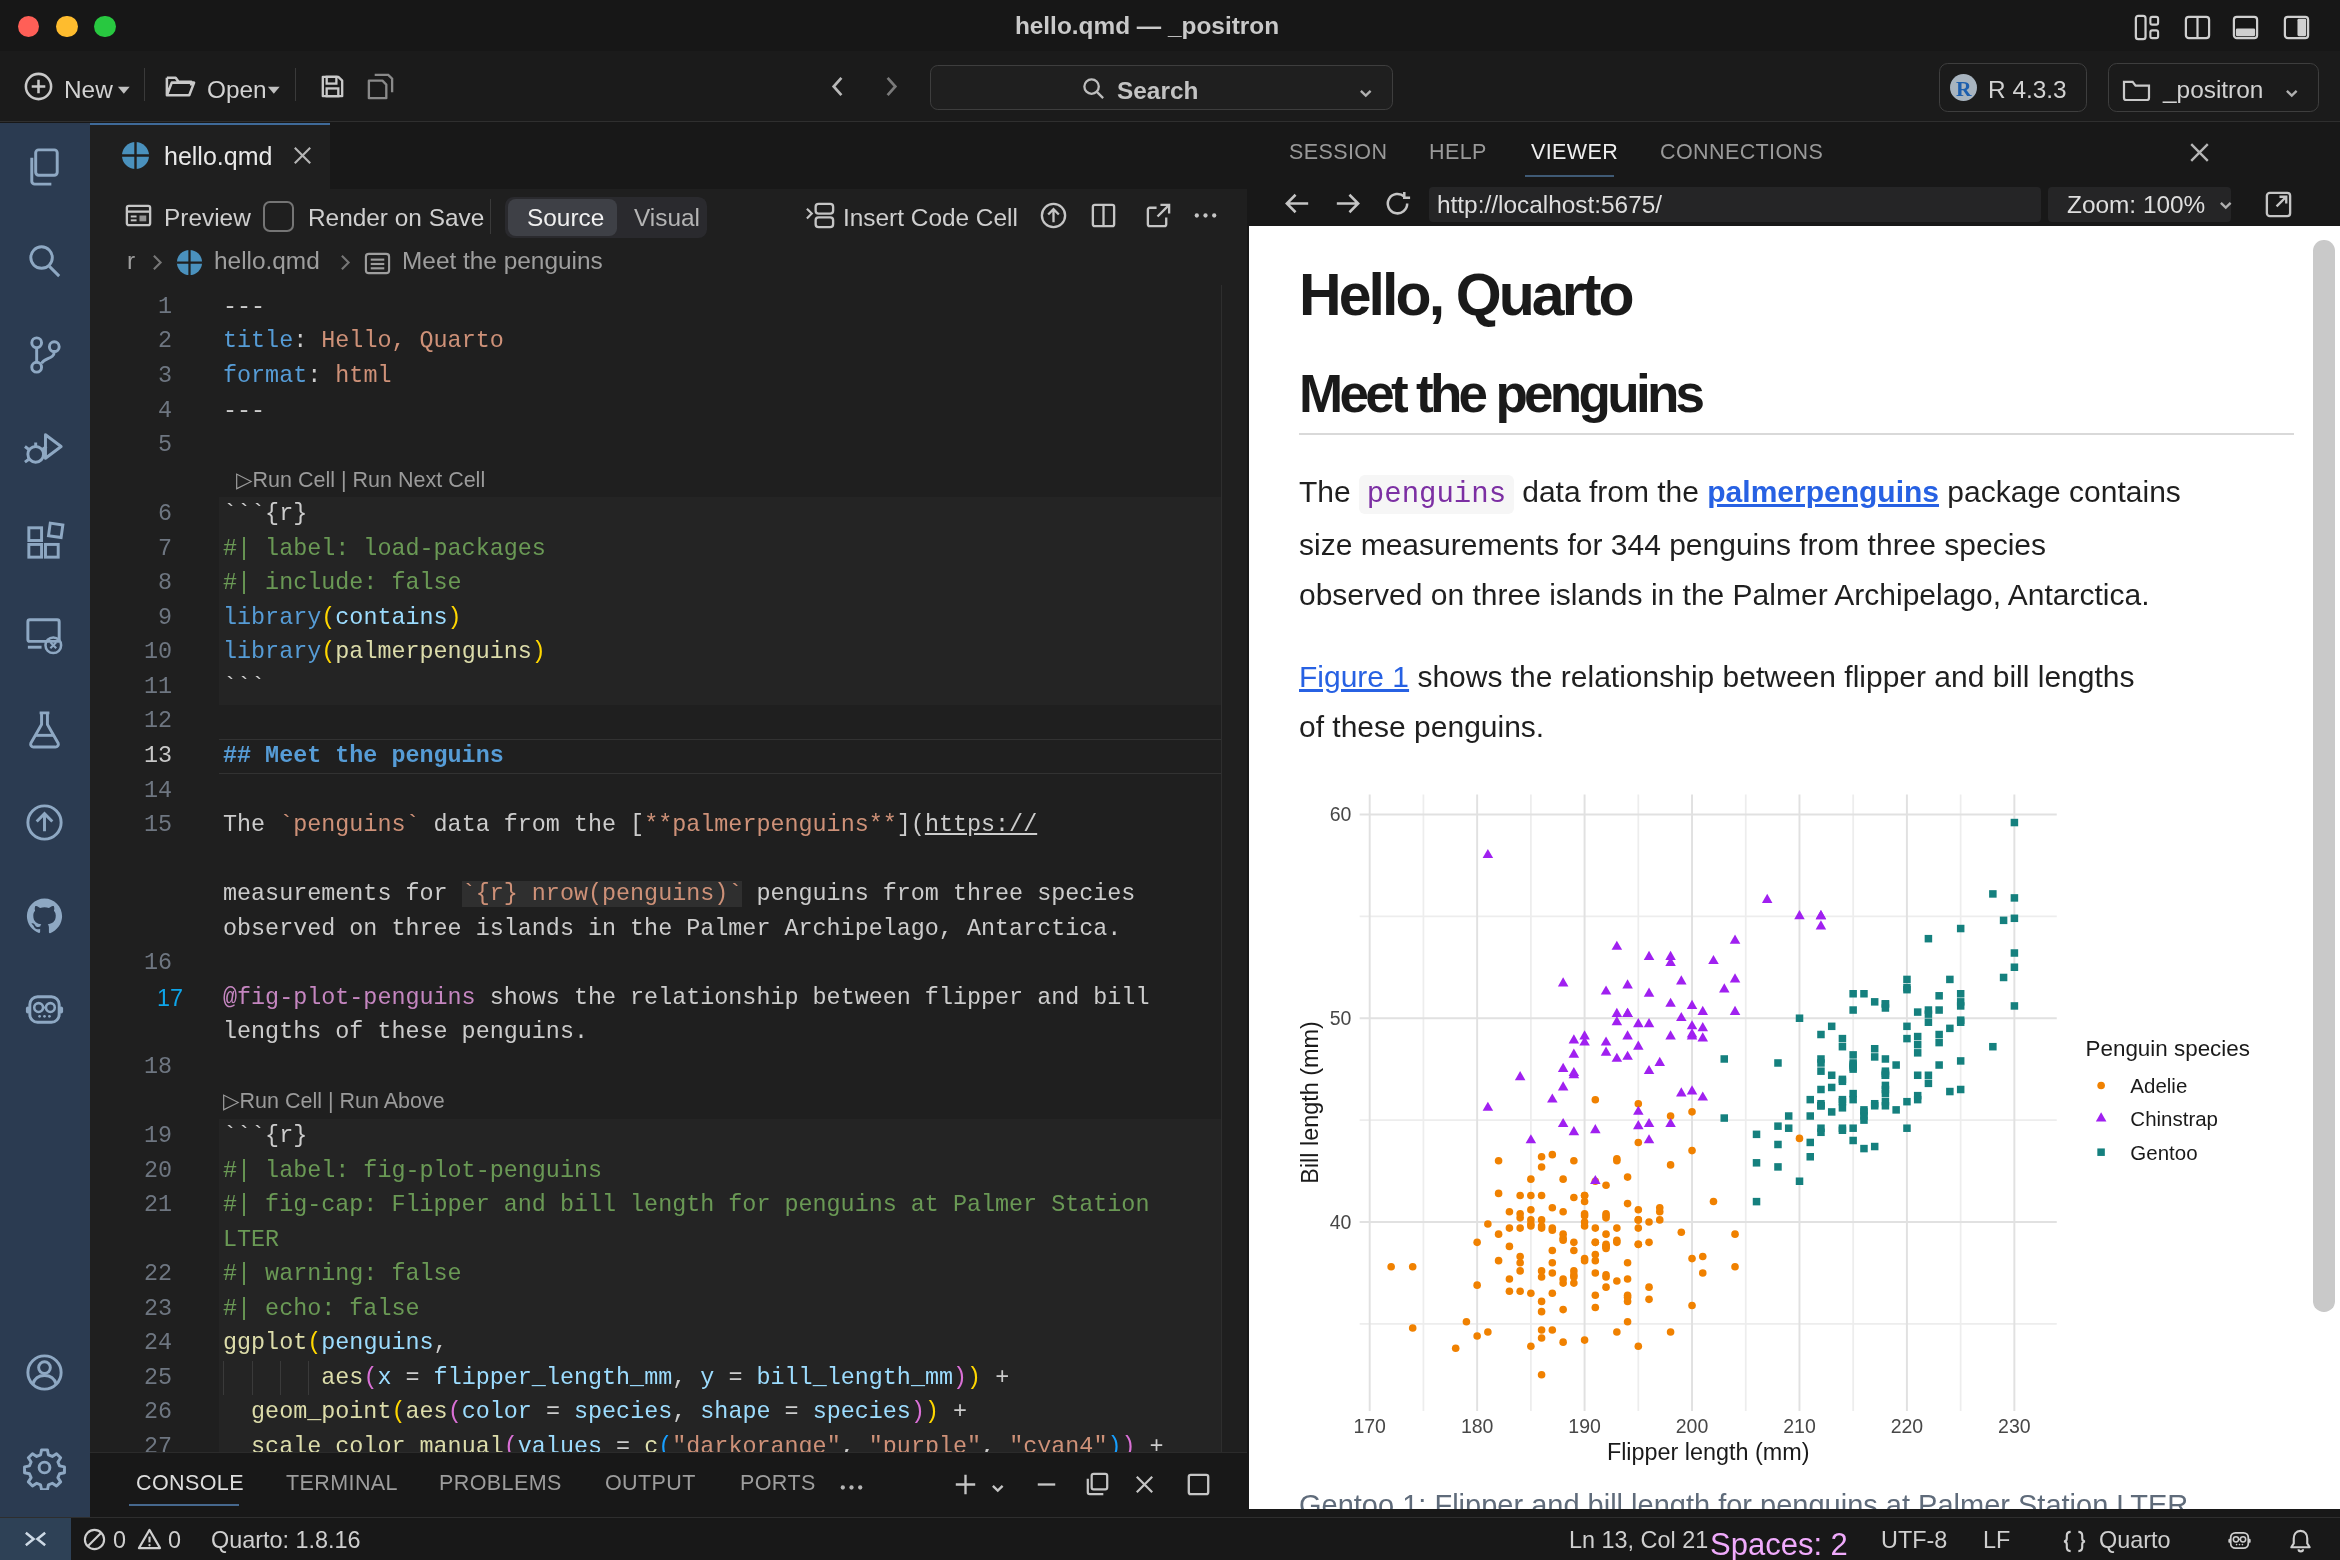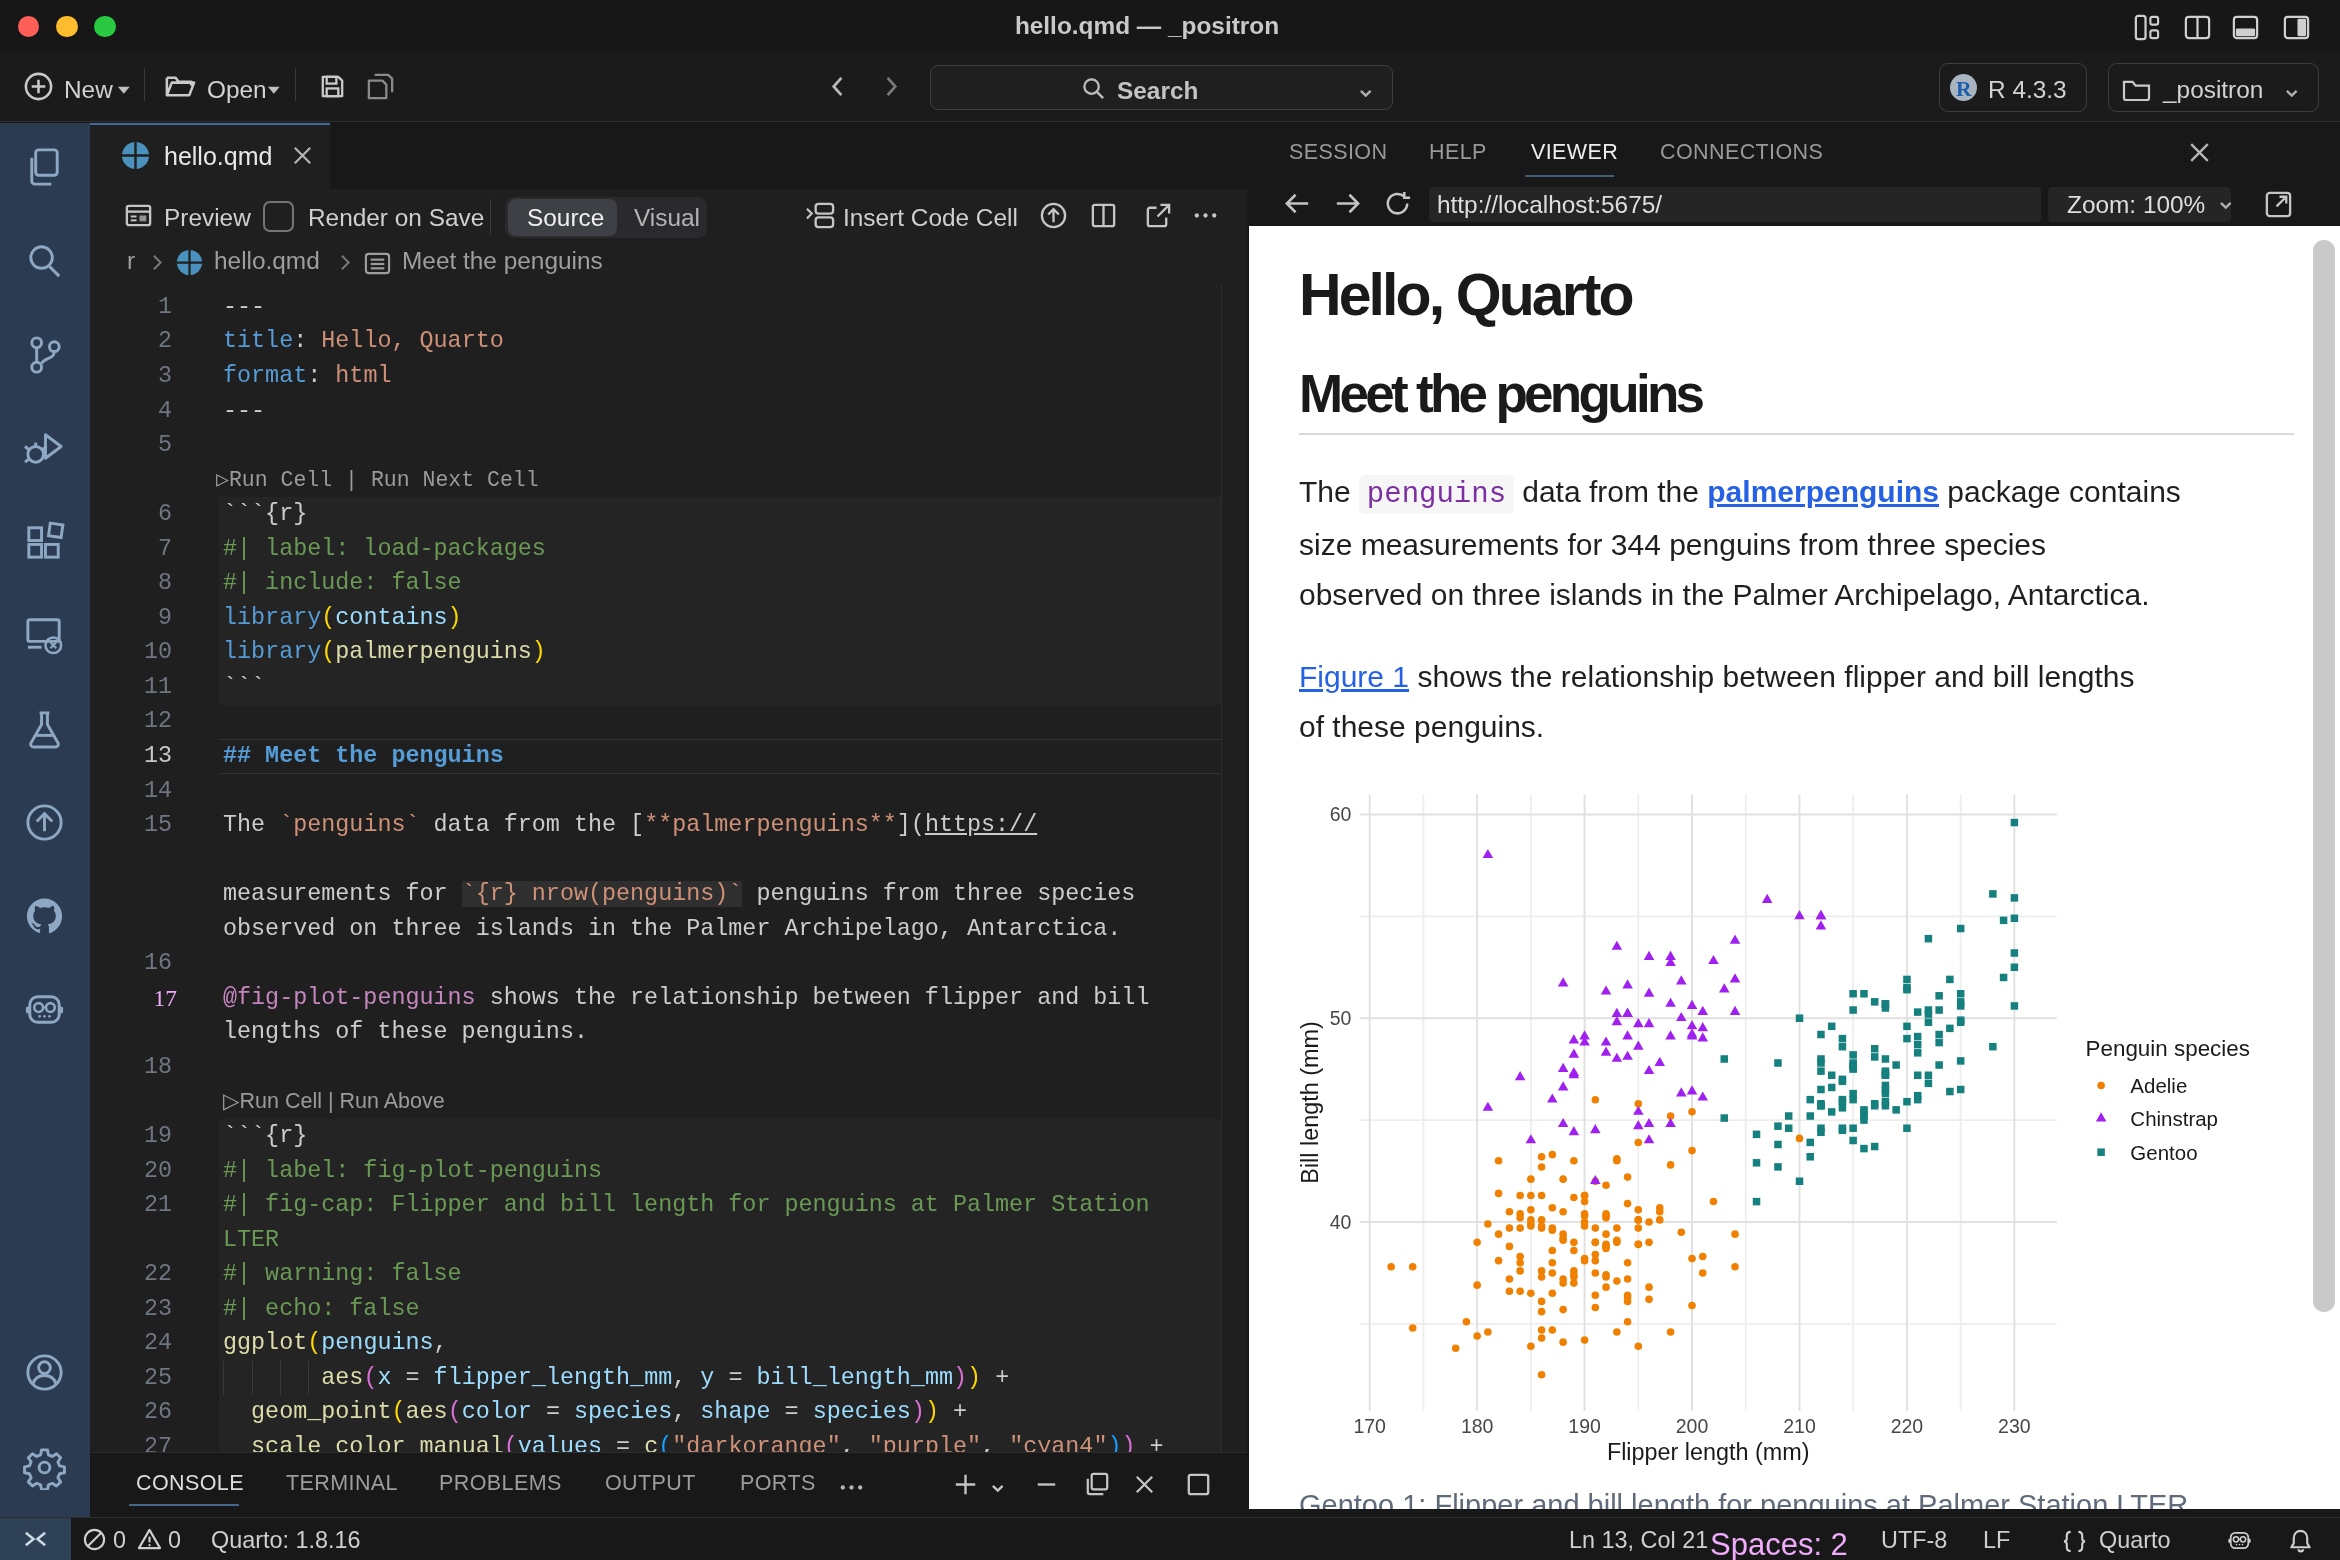--- a/index.html
+++ b/index.html
@@ -225,21 +225,21 @@
     <div style="position:absolute;left:308px;top:1361px;width:1px;height:34px;background:#3a3a3a"></div>
     <div style="position:absolute;left:0px;top:290px;width:172px;height:35px;line-height:35px;text-align:right;font-family:'Liberation Mono',monospace;font-size:23.4px;color:#6e7681">1</div>
     <div style="position:absolute;left:223px;top:290px;height:35px;line-height:35px;font-family:'Liberation Mono',monospace;font-size:23.4px;white-space:pre"><span style="color:#cccccc;">---</span></div>
     <div style="position:absolute;left:0px;top:324px;width:172px;height:35px;line-height:35px;text-align:right;font-family:'Liberation Mono',monospace;font-size:23.4px;color:#6e7681">2</div>
     <div style="position:absolute;left:223px;top:324px;height:35px;line-height:35px;font-family:'Liberation Mono',monospace;font-size:23.4px;white-space:pre"><span style="color:#569cd6;">title</span><span style="color:#cccccc;">:&nbsp;</span><span style="color:#ce9178;">Hello,&nbsp;Quarto</span></div>
     <div style="position:absolute;left:0px;top:359px;width:172px;height:35px;line-height:35px;text-align:right;font-family:'Liberation Mono',monospace;font-size:23.4px;color:#6e7681">3</div>
     <div style="position:absolute;left:223px;top:359px;height:35px;line-height:35px;font-family:'Liberation Mono',monospace;font-size:23.4px;white-space:pre"><span style="color:#569cd6;">format</span><span style="color:#cccccc;">:&nbsp;</span><span style="color:#ce9178;">html</span></div>
     <div style="position:absolute;left:0px;top:394px;width:172px;height:35px;line-height:35px;text-align:right;font-family:'Liberation Mono',monospace;font-size:23.4px;color:#6e7681">4</div>
     <div style="position:absolute;left:223px;top:394px;height:35px;line-height:35px;font-family:'Liberation Mono',monospace;font-size:23.4px;white-space:pre"><span style="color:#cccccc;">---</span></div>
     <div style="position:absolute;left:0px;top:428px;width:172px;height:35px;line-height:35px;text-align:right;font-family:'Liberation Mono',monospace;font-size:23.4px;color:#6e7681">5</div>
-    <div style="position:absolute;left:216px;top:463px;height:35px;line-height:35px;font-family:Liberation Mono, monospace;font-size:21.5px;white-space:pre"><span style="color:#9b9b9b;">▷</span><span style="color:#9b9b9b">Run Cell | Run Next Cell</span></div>
+    <div style="position:absolute;left:236px;top:463px;height:35px;line-height:35px;font-family:Liberation Sans, sans-serif;font-size:21.5px;white-space:pre"><span style="color:#9b9b9b;">▷</span><span style="color:#9b9b9b">Run Cell | Run Next Cell</span></div>
     <div style="position:absolute;left:0px;top:497px;width:172px;height:35px;line-height:35px;text-align:right;font-family:'Liberation Mono',monospace;font-size:23.4px;color:#6e7681">6</div>
     <div style="position:absolute;left:223px;top:497px;height:35px;line-height:35px;font-family:'Liberation Mono',monospace;font-size:23.4px;white-space:pre"><span style="color:#cccccc;">```{r}</span></div>
     <div style="position:absolute;left:0px;top:532px;width:172px;height:35px;line-height:35px;text-align:right;font-family:'Liberation Mono',monospace;font-size:23.4px;color:#6e7681">7</div>
     <div style="position:absolute;left:223px;top:532px;height:35px;line-height:35px;font-family:'Liberation Mono',monospace;font-size:23.4px;white-space:pre"><span style="color:#6a9955;">#|&nbsp;label:&nbsp;load-packages</span></div>
     <div style="position:absolute;left:0px;top:566px;width:172px;height:35px;line-height:35px;text-align:right;font-family:'Liberation Mono',monospace;font-size:23.4px;color:#6e7681">8</div>
     <div style="position:absolute;left:223px;top:566px;height:35px;line-height:35px;font-family:Liberation Mono, monospace;font-size:23.4px;white-space:pre"><span style="color:#6a9955;">#|&nbsp;include:&nbsp;false</span></div>
     <div style="position:absolute;left:0px;top:601px;width:172px;height:35px;line-height:35px;text-align:right;font-family:'Liberation Mono',monospace;font-size:23.4px;color:#6e7681">9</div>
     <div style="position:absolute;left:223px;top:601px;height:35px;line-height:35px;font-family:'Liberation Mono',monospace;font-size:23.4px;white-space:pre"><span style="color:#569cd6;">library</span><span style="color:#ffd700;">(</span><span style="color:#9cdcfe;">contains</span><span style="color:#ffd700;">)</span></div>
     <div style="position:absolute;left:0px;top:635px;width:172px;height:35px;line-height:35px;text-align:right;font-family:'Liberation Mono',monospace;font-size:23.4px;color:#6e7681">10</div>
     <div style="position:absolute;left:223px;top:635px;height:35px;line-height:35px;font-family:'Liberation Mono',monospace;font-size:23.4px;white-space:pre"><span style="color:#569cd6;">library</span><span style="color:#ffd700;">(</span><span style="color:#dcdcaa;">palmerpenguins</span><span style="color:#ffd700;">)</span></div>
@@ -247,21 +247,21 @@
     <div style="position:absolute;left:223px;top:670px;height:35px;line-height:35px;font-family:'Liberation Mono',monospace;font-size:23.4px;white-space:pre"><span style="color:#cccccc;">```</span></div>
     <div style="position:absolute;left:0px;top:704px;width:172px;height:35px;line-height:35px;text-align:right;font-family:'Liberation Mono',monospace;font-size:23.4px;color:#6e7681">12</div>
     <div style="position:absolute;left:0px;top:739px;width:172px;height:35px;line-height:35px;text-align:right;font-family:'Liberation Mono',monospace;font-size:23.4px;color:#c7c7c7">13</div>
     <div style="position:absolute;left:223px;top:739px;height:35px;line-height:35px;font-family:'Liberation Mono',monospace;font-size:23.4px;white-space:pre"><span style="color:#569cd6;font-weight:bold">##&nbsp;Meet&nbsp;the&nbsp;penguins</span></div>
     <div style="position:absolute;left:0px;top:774px;width:172px;height:35px;line-height:35px;text-align:right;font-family:'Liberation Mono',monospace;font-size:23.4px;color:#6e7681">14</div>
     <div style="position:absolute;left:0px;top:808px;width:172px;height:35px;line-height:35px;text-align:right;font-family:'Liberation Mono',monospace;font-size:23.4px;color:#6e7681">15</div>
     <div style="position:absolute;left:223px;top:808px;height:35px;line-height:35px;font-family:'Liberation Mono',monospace;font-size:23.4px;white-space:pre"><span style="color:#cccccc;">The&nbsp;</span><span style="color:#ce9178;">`penguins`</span><span style="color:#cccccc;">&nbsp;data&nbsp;from&nbsp;the&nbsp;[</span><span style="color:#ce9178;">**palmerpenguins**</span><span style="color:#cccccc;">](</span><span style="color:#cccccc;text-decoration:underline">https://</span></div>
     <div style="position:absolute;left:223px;top:877px;height:35px;line-height:35px;font-family:'Liberation Mono',monospace;font-size:23.4px;white-space:pre"><span style="color:#cccccc;">measurements&nbsp;for&nbsp;</span><span style="background:#2f2f2f"><span style="color:#ce9178;">`{r}&nbsp;nrow(penguins)`</span></span><span style="color:#cccccc;">&nbsp;penguins&nbsp;from&nbsp;three&nbsp;species</span></div>
     <div style="position:absolute;left:223px;top:912px;height:35px;line-height:35px;font-family:'Liberation Mono',monospace;font-size:23.4px;white-space:pre"><span style="color:#cccccc;">observed&nbsp;on&nbsp;three&nbsp;islands&nbsp;in&nbsp;the&nbsp;Palmer&nbsp;Archipelago,&nbsp;Antarctica.</span></div>
     <div style="position:absolute;left:0px;top:946px;width:172px;height:35px;line-height:35px;text-align:right;font-family:'Liberation Mono',monospace;font-size:23.4px;color:#6e7681">16</div>
-    <div style="position:absolute;left:5px;top:981px;width:172px;height:35px;line-height:35px;text-align:right;font-family:Liberation Serif, serif;font-size:23.4px;color:#f0abfc">17</div>
+    <div style="position:absolute;left:11px;top:981px;width:172px;height:35px;line-height:35px;text-align:right;font-family:Liberation Sans, sans-serif;font-size:23.4px;color:#0ea5e9">17</div>
     <div style="position:absolute;left:223px;top:981px;height:35px;line-height:35px;font-family:'Liberation Mono',monospace;font-size:23.4px;white-space:pre"><span style="color:#c586c0;">@fig-plot-penguins</span><span style="color:#cccccc;">&nbsp;shows&nbsp;the&nbsp;relationship&nbsp;between&nbsp;flipper&nbsp;and&nbsp;bill</span></div>
     <div style="position:absolute;left:223px;top:1015px;height:35px;line-height:35px;font-family:'Liberation Mono',monospace;font-size:23.4px;white-space:pre"><span style="color:#cccccc;">lengths&nbsp;of&nbsp;these&nbsp;penguins.</span></div>
     <div style="position:absolute;left:0px;top:1050px;width:172px;height:35px;line-height:35px;text-align:right;font-family:'Liberation Mono',monospace;font-size:23.4px;color:#6e7681">18</div>
     <div style="position:absolute;left:223px;top:1084px;height:35px;line-height:35px;font-family:'Liberation Sans',sans-serif;font-size:21.5px;white-space:pre"><span style="color:#9b9b9b;">▷</span><span style="color:#9b9b9b">Run Cell | Run Above</span></div>
     <div style="position:absolute;left:0px;top:1119px;width:172px;height:35px;line-height:35px;text-align:right;font-family:'Liberation Mono',monospace;font-size:23.4px;color:#6e7681">19</div>
     <div style="position:absolute;left:223px;top:1119px;height:35px;line-height:35px;font-family:'Liberation Mono',monospace;font-size:23.4px;white-space:pre"><span style="color:#cccccc;">```{r}</span></div>
     <div style="position:absolute;left:0px;top:1154px;width:172px;height:35px;line-height:35px;text-align:right;font-family:'Liberation Mono',monospace;font-size:23.4px;color:#6e7681">20</div>
     <div style="position:absolute;left:223px;top:1154px;height:35px;line-height:35px;font-family:'Liberation Mono',monospace;font-size:23.4px;white-space:pre"><span style="color:#6a9955;">#|&nbsp;label:&nbsp;fig-plot-penguins</span></div>
     <div style="position:absolute;left:0px;top:1188px;width:172px;height:35px;line-height:35px;text-align:right;font-family:'Liberation Mono',monospace;font-size:23.4px;color:#6e7681">21</div>
     <div style="position:absolute;left:223px;top:1188px;height:35px;line-height:35px;font-family:'Liberation Mono',monospace;font-size:23.4px;white-space:pre"><span style="color:#6a9955;">#|&nbsp;fig-cap:&nbsp;Flipper&nbsp;and&nbsp;bill&nbsp;length&nbsp;for&nbsp;penguins&nbsp;at&nbsp;Palmer&nbsp;Station</span></div>

